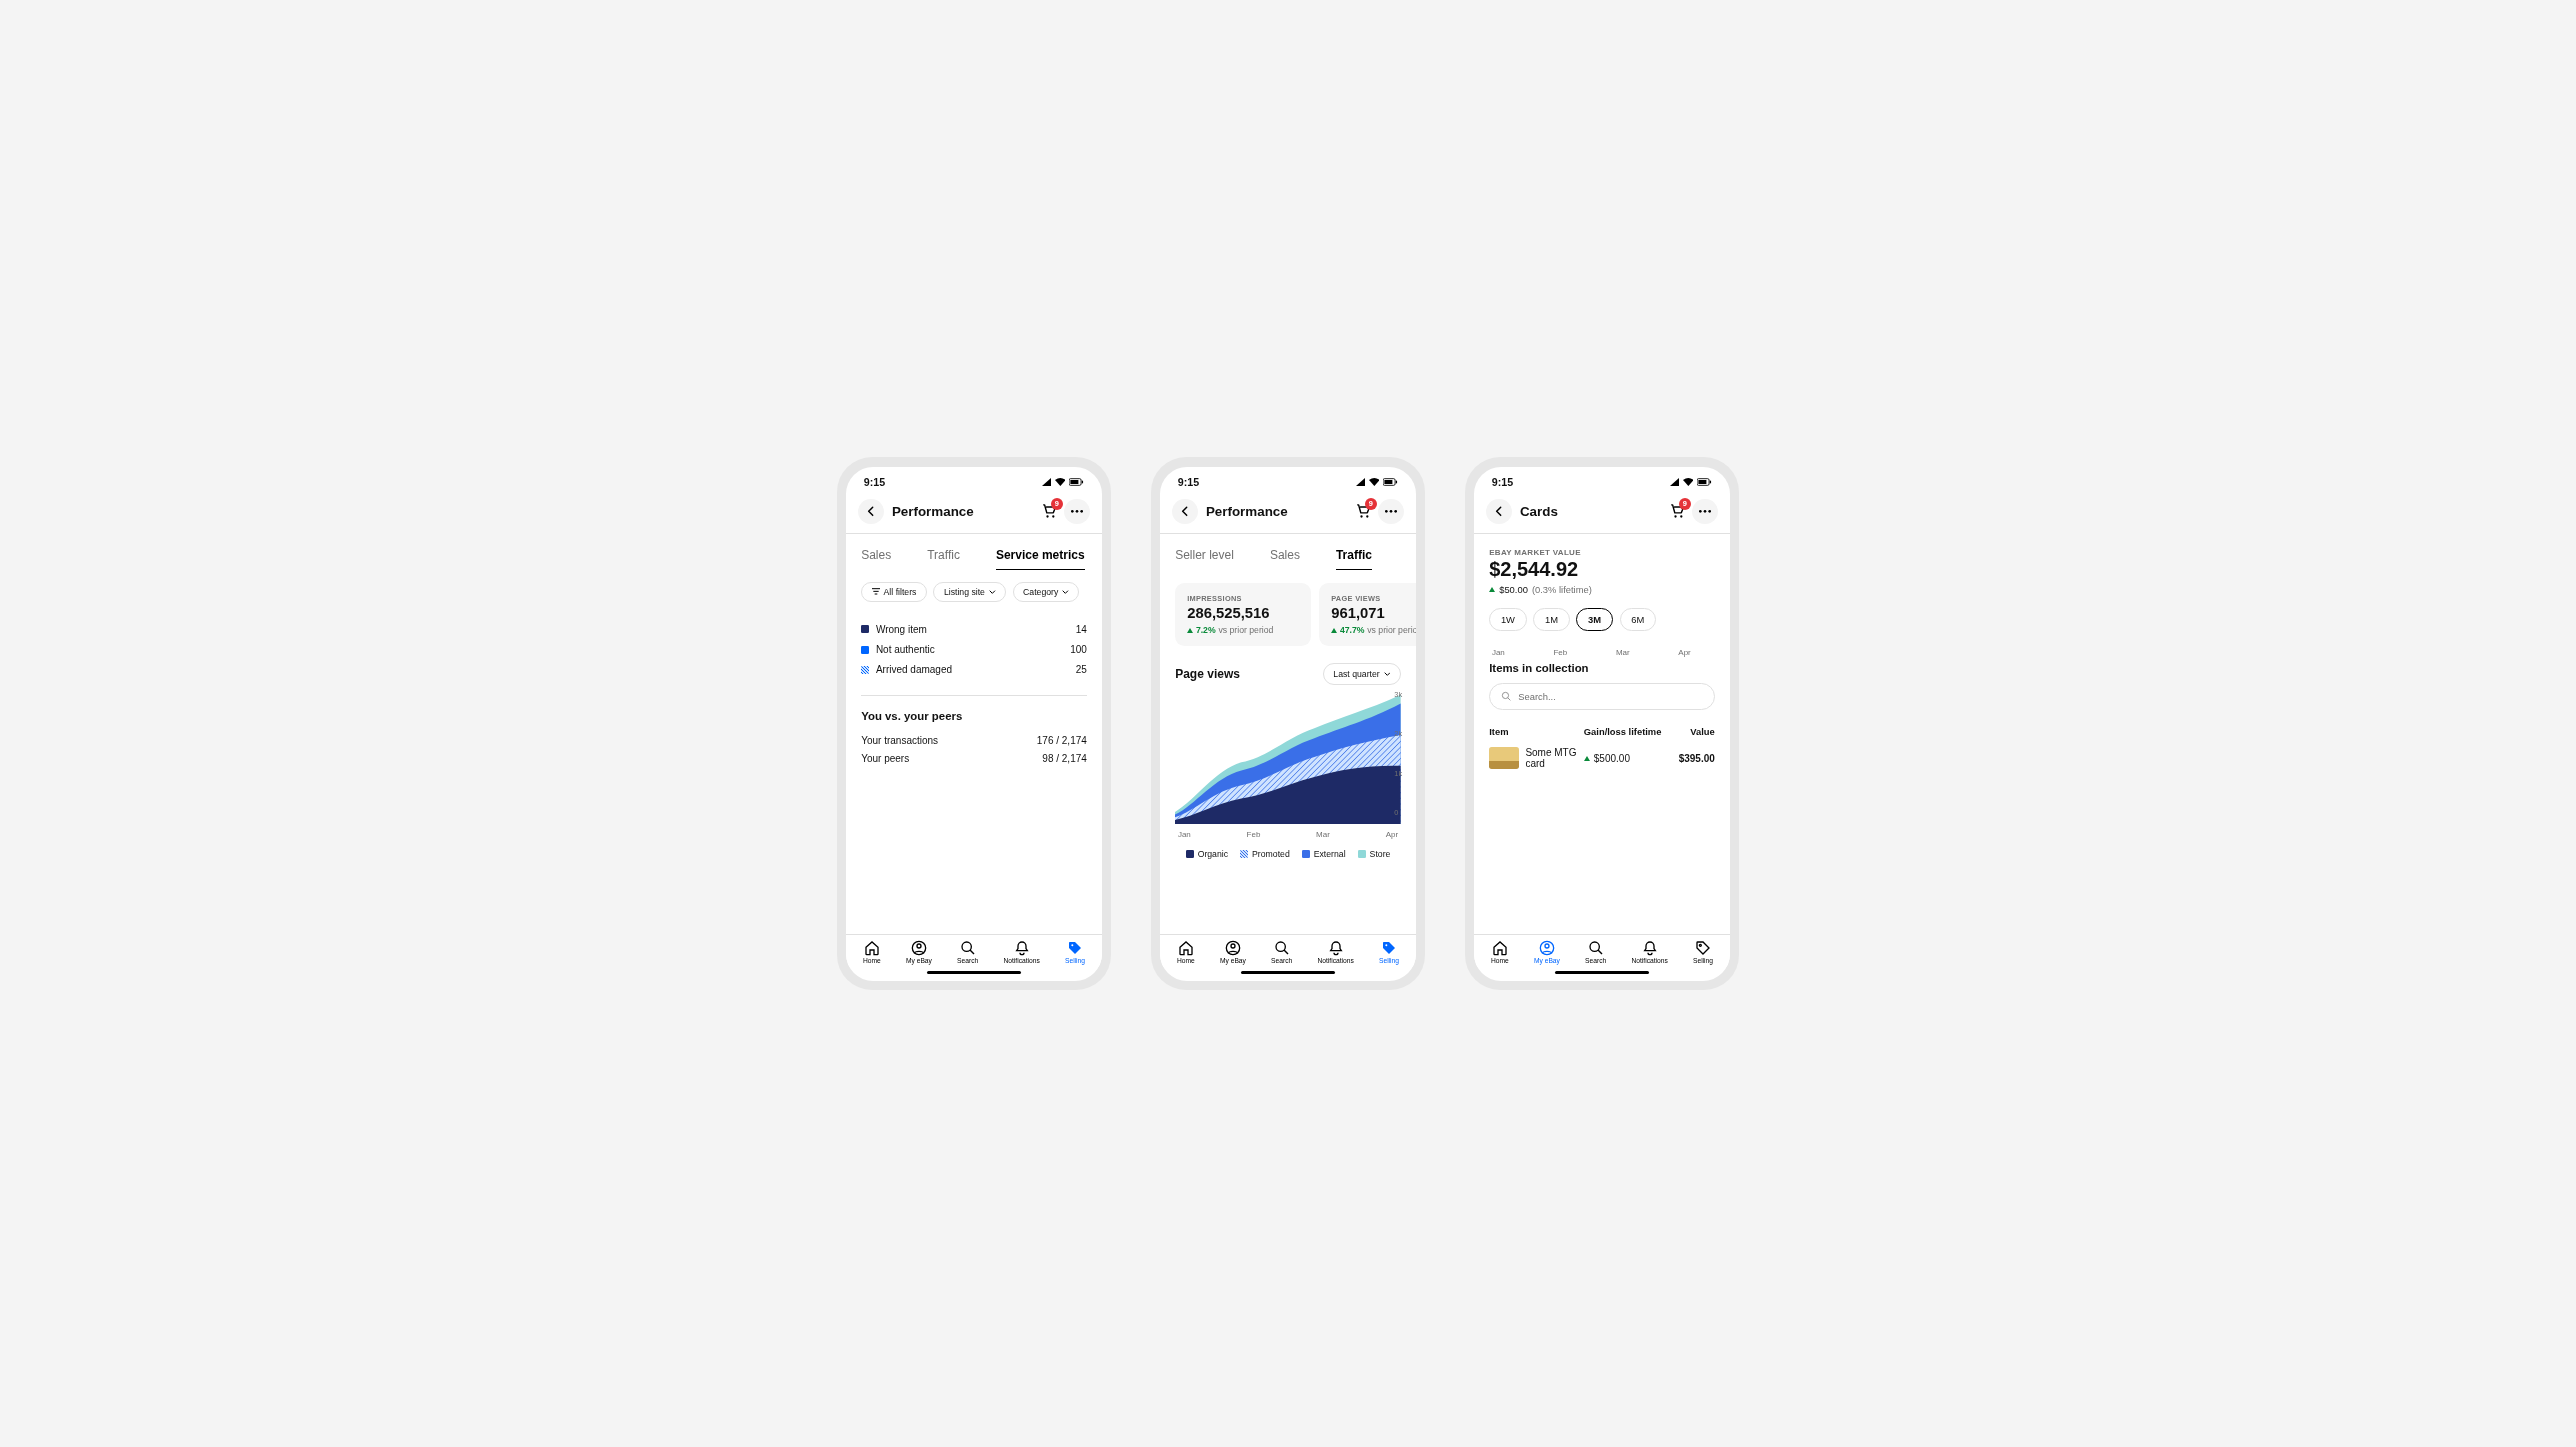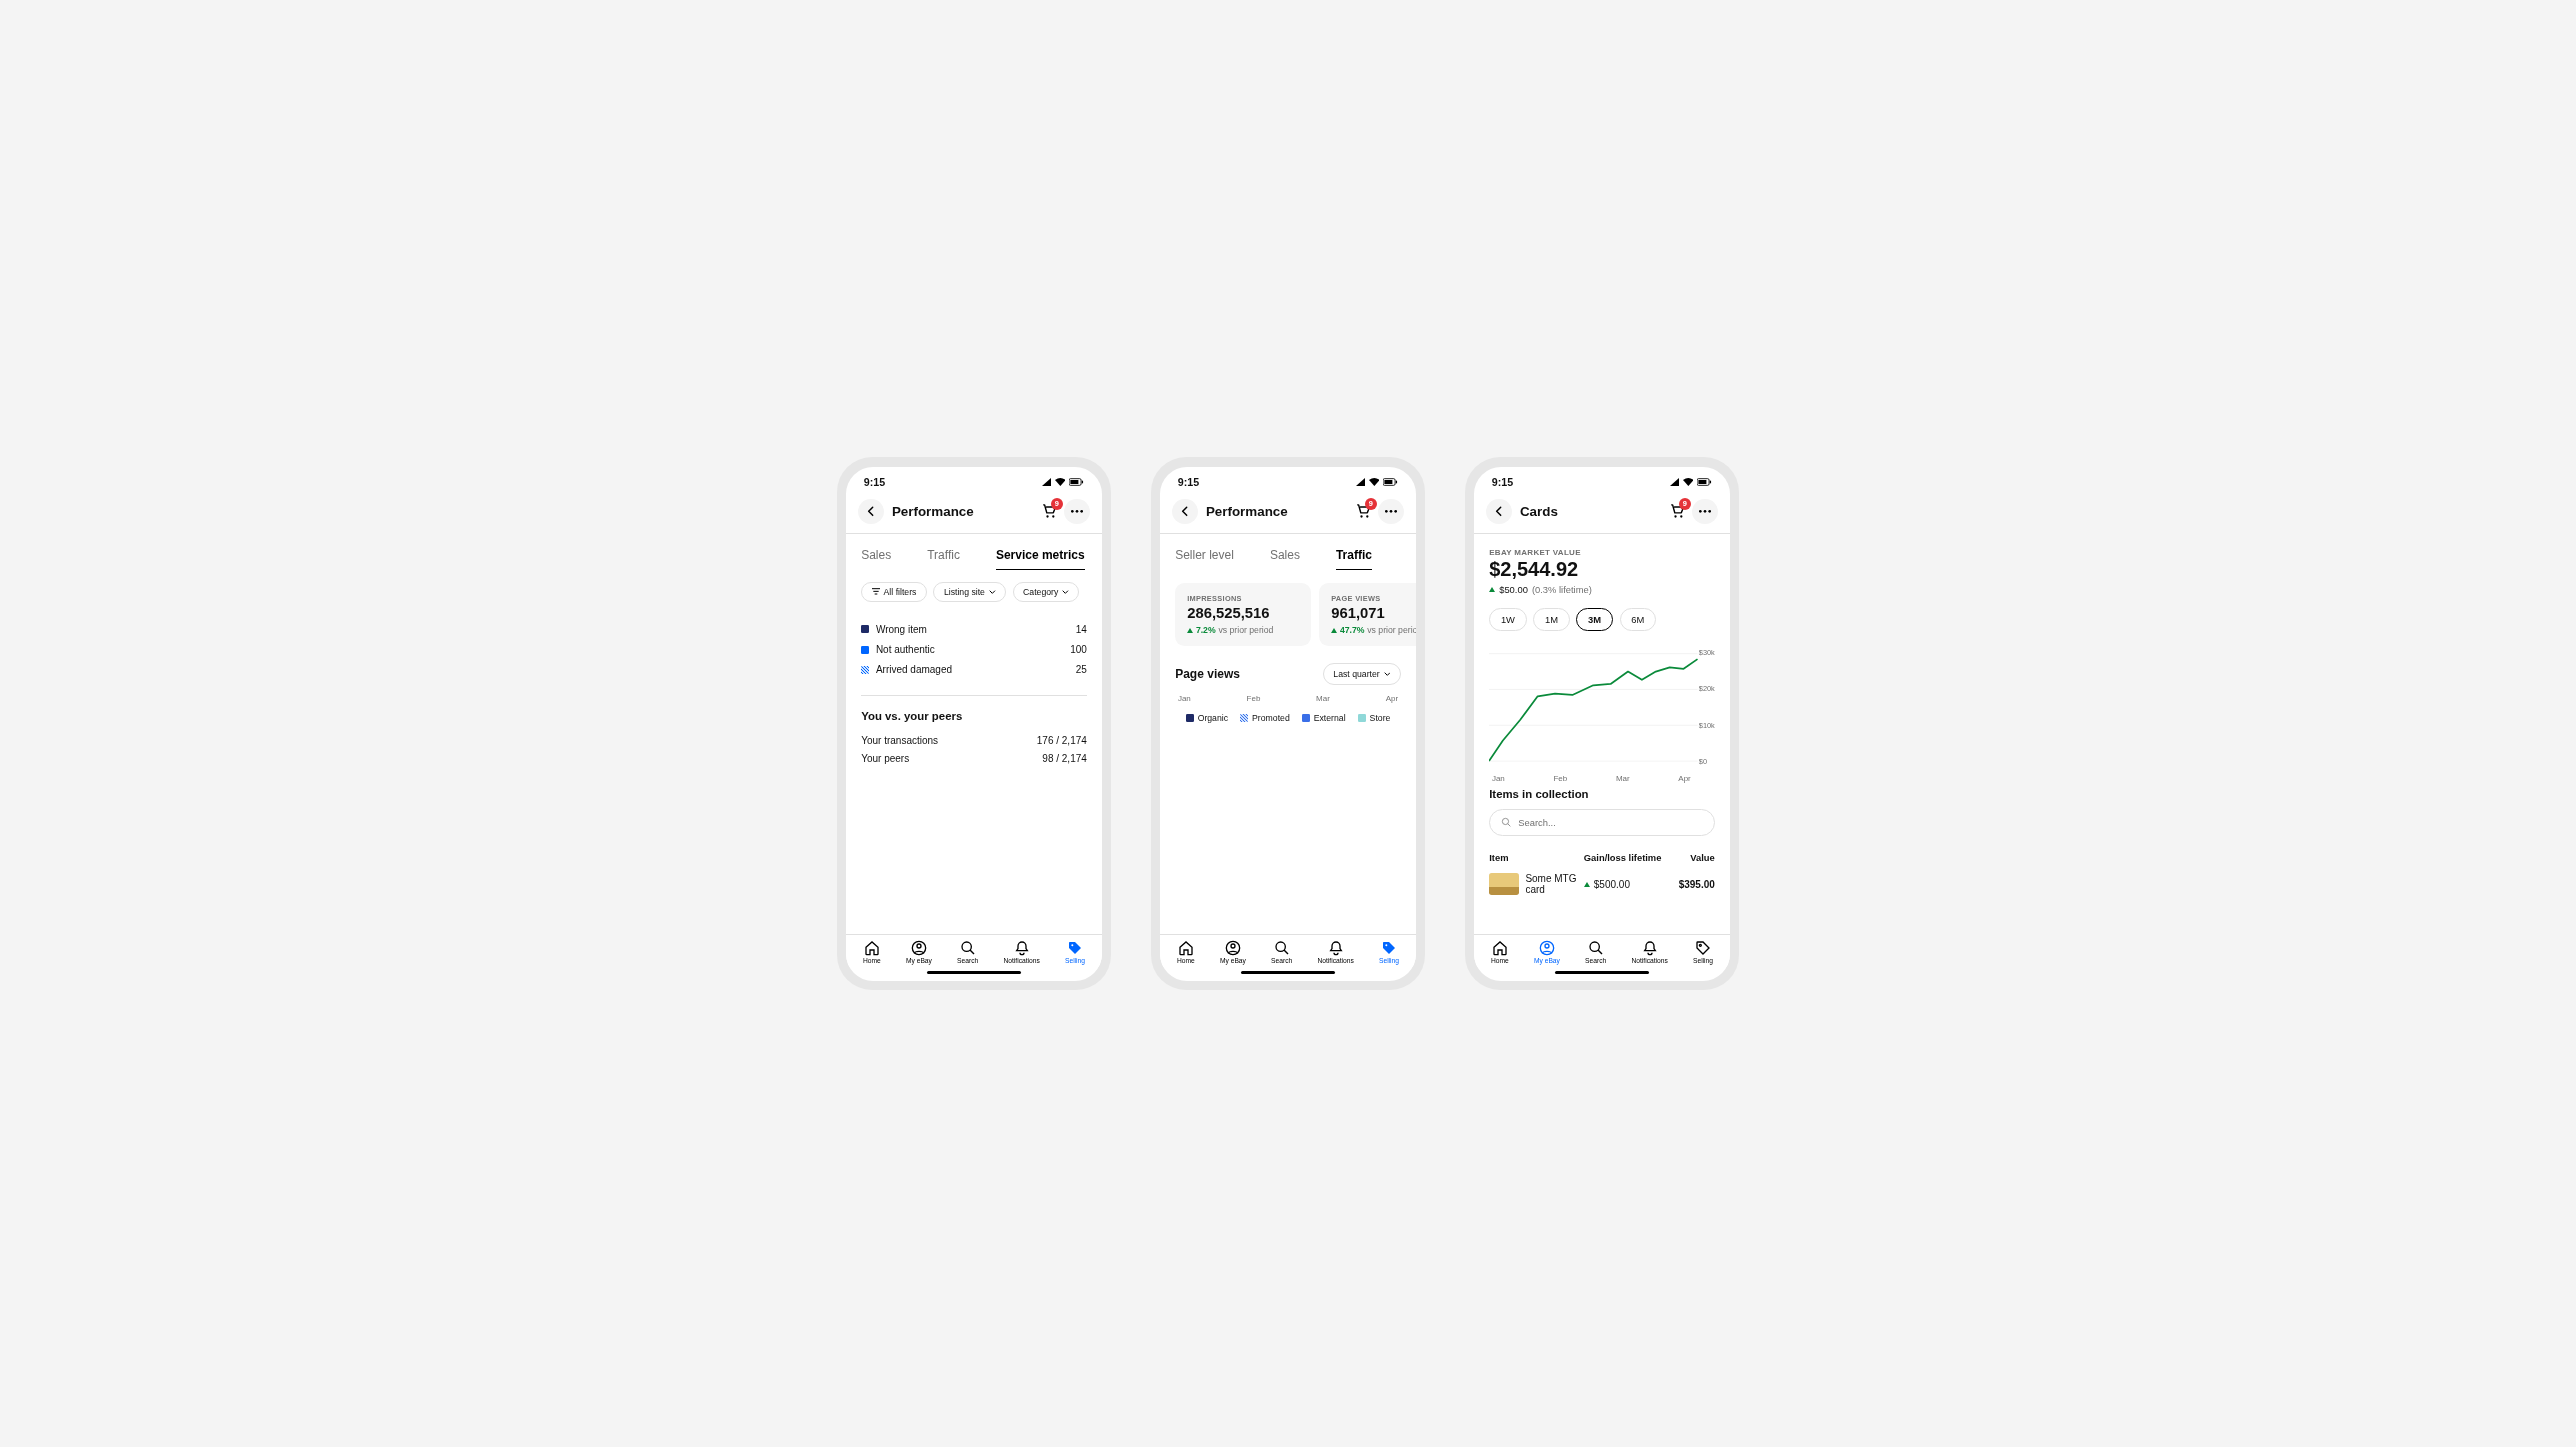--- a/index.html
+++ b/index.html
@@ -359,20 +359,44 @@
           <div class="pill">
             <span>Last quarter</span>
             <span class="chev">
                 <svg width="6.7" height="4" viewBox="0 0 10 6">
                   <path d="M1 1l4 4 4-4" stroke="#000" stroke-width="1.5" fill="none"></path>
                 </svg>
               </span>
           </div>
         </div>
 
+        <div style="position:relative;">
+          <svg class="areachart" viewBox="0 0 340 200" preserveAspectRatio="none">
+            <defs>
+              <pattern id="hblue" width="6" height="6" patternUnits="userSpaceOnUse" patternTransform="rotate(45)">
+                  <rect width="6" height="6" fill="#cfe3ff"></rect>
+                  <line x1="0" y1="0" x2="0" y2="6" stroke="#3a6fe8" stroke-width="2"></line>
+                </pattern>
+            </defs>
+
+            <path d="M0,200 L0,182 C30,165 60,120 100,108 C140,100 170,70 210,57 C250,40 290,30 340,7 L340,200 Z" fill="#8fd8d8"></path>
+
+            <path d="M0,200 L0,186 C30,172 60,130 100,120 C140,112 170,85 210,72 C250,56 290,46 340,20 L340,200 Z" fill="#3a6fe8"></path>
+
+            <path d="M0,200 L0,190 C30,180 60,150 100,142 C140,134 170,112 210,100 C250,86 290,76 340,67 L340,200 Z" fill="url(#hblue)"></path>
+
+            <path d="M0,200 L0,194 C30,188 60,170 100,162 C140,156 170,140 210,130 C250,118 290,112 340,113 L340,200 Z" fill="#1e2a66"></path>
+          </svg>
+          <div style="position:absolute;right:-1.3px;top:0;bottom:9.4px;display:flex;flex-direction:column;justify-content:space-between;font-size:7.4px;color:var(--grey);">
+            <span>3k</span>
+            <span>2k</span>
+            <span>1k</span>
+            <span>0</span>
+          </div>
+        </div>
         <div class="xaxis">
           <span>Jan</span>
           <span>Feb</span>
           <span>Mar</span>
           <span>Apr</span>
         </div>
 
         <div class="chartlegend">
           <div class="item">
               <span class="sw" style="background:#1e2a66"></span>
@@ -492,35 +516,20 @@
           <span class="smallgrey">(0.3% lifetime)</span>
         </div>
 
         <div class="range">
           <div class="rg">1W</div>
           <div class="rg">1M</div>
           <div class="rg active">3M</div>
           <div class="rg">6M</div>
         </div>
 
-        <div style="position:relative;">
-          <svg class="linechart" viewBox="0 0 340 180" preserveAspectRatio="none">
-            <line x1="0" y1="14" x2="300" y2="14" stroke="#eee"></line>
-            <line x1="0" y1="66" x2="300" y2="66" stroke="#eee"></line>
-            <line x1="0" y1="118" x2="300" y2="118" stroke="#eee"></line>
-            <line x1="0" y1="170" x2="300" y2="170" stroke="#eee"></line>
-            <path d="M0,170 L20,140 L45,110 L70,76 L95,72 L120,74 L150,60 L175,58 L200,40 L220,52 L240,40 L260,34 L280,36 L300,22" fill="none" stroke="#0a8a3a" stroke-width="2.5" stroke-linejoin="round"></path>
-          </svg>
-          <div style="position:absolute;right:0;top:4px;bottom:4px;display:flex;flex-direction:column;justify-content:space-between;font-size:7.4px;color:var(--grey);">
-            <span>$30k</span>
-            <span>$20k</span>
-            <span>$10k</span>
-            <span>$0</span>
-          </div>
-        </div>
         <div class="xaxis" style="padding-right:24px">
           <span>Jan</span>
           <span>Feb</span>
           <span>Mar</span>
           <span>Apr</span>
         </div>
 
         <div class="section-title" style="margin-top:5px">Items in collection</div>
         <div class="search">
           <svg width="10.7" height="10.7" viewBox="0 0 24 24">

